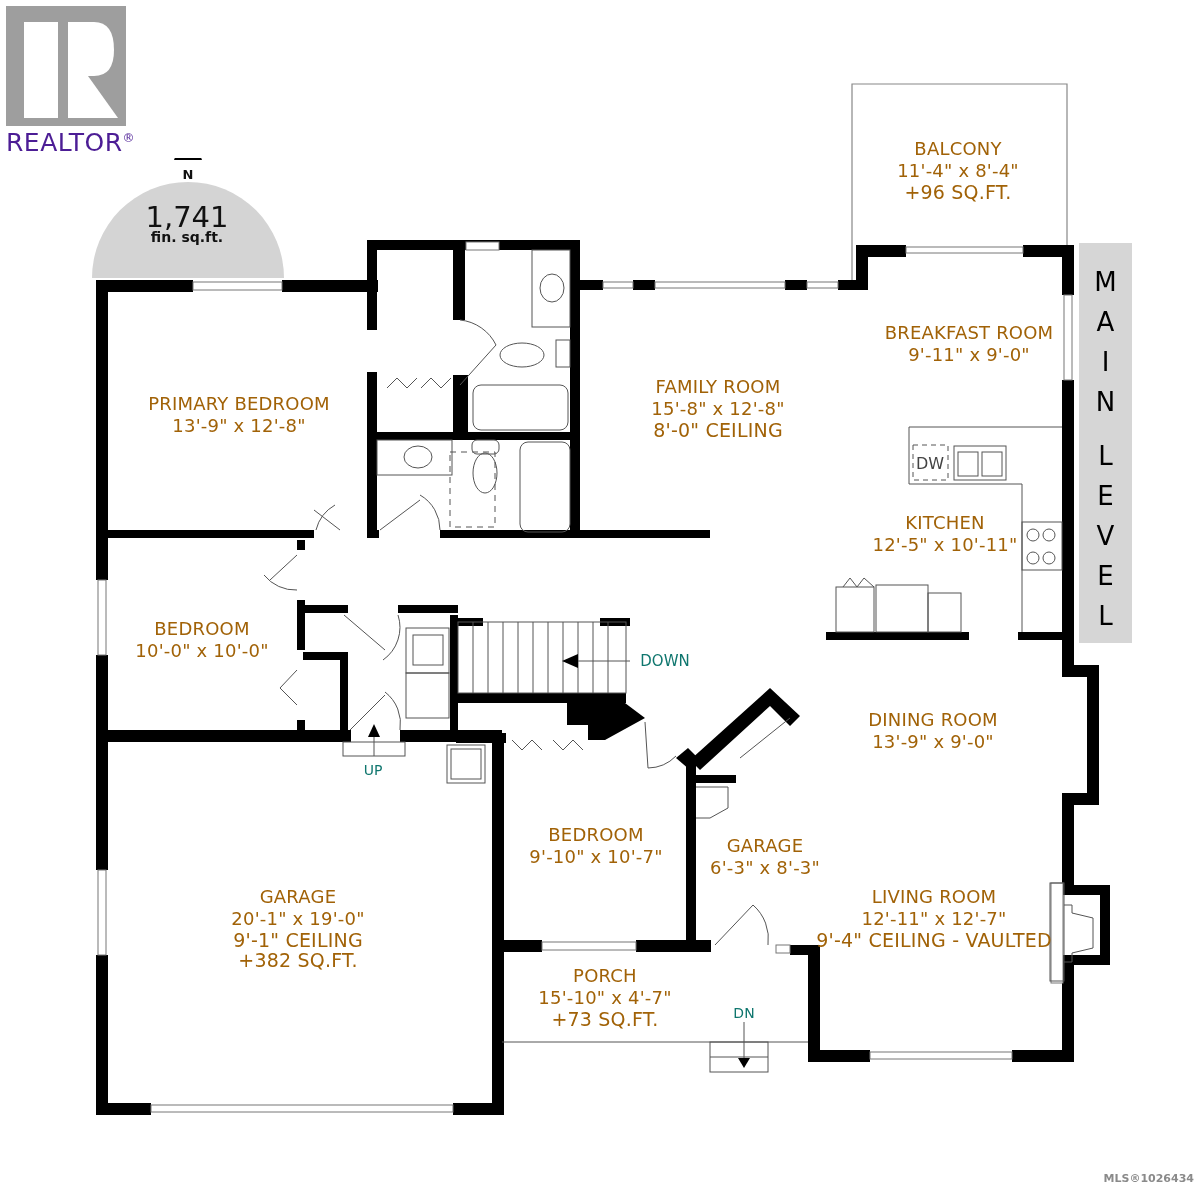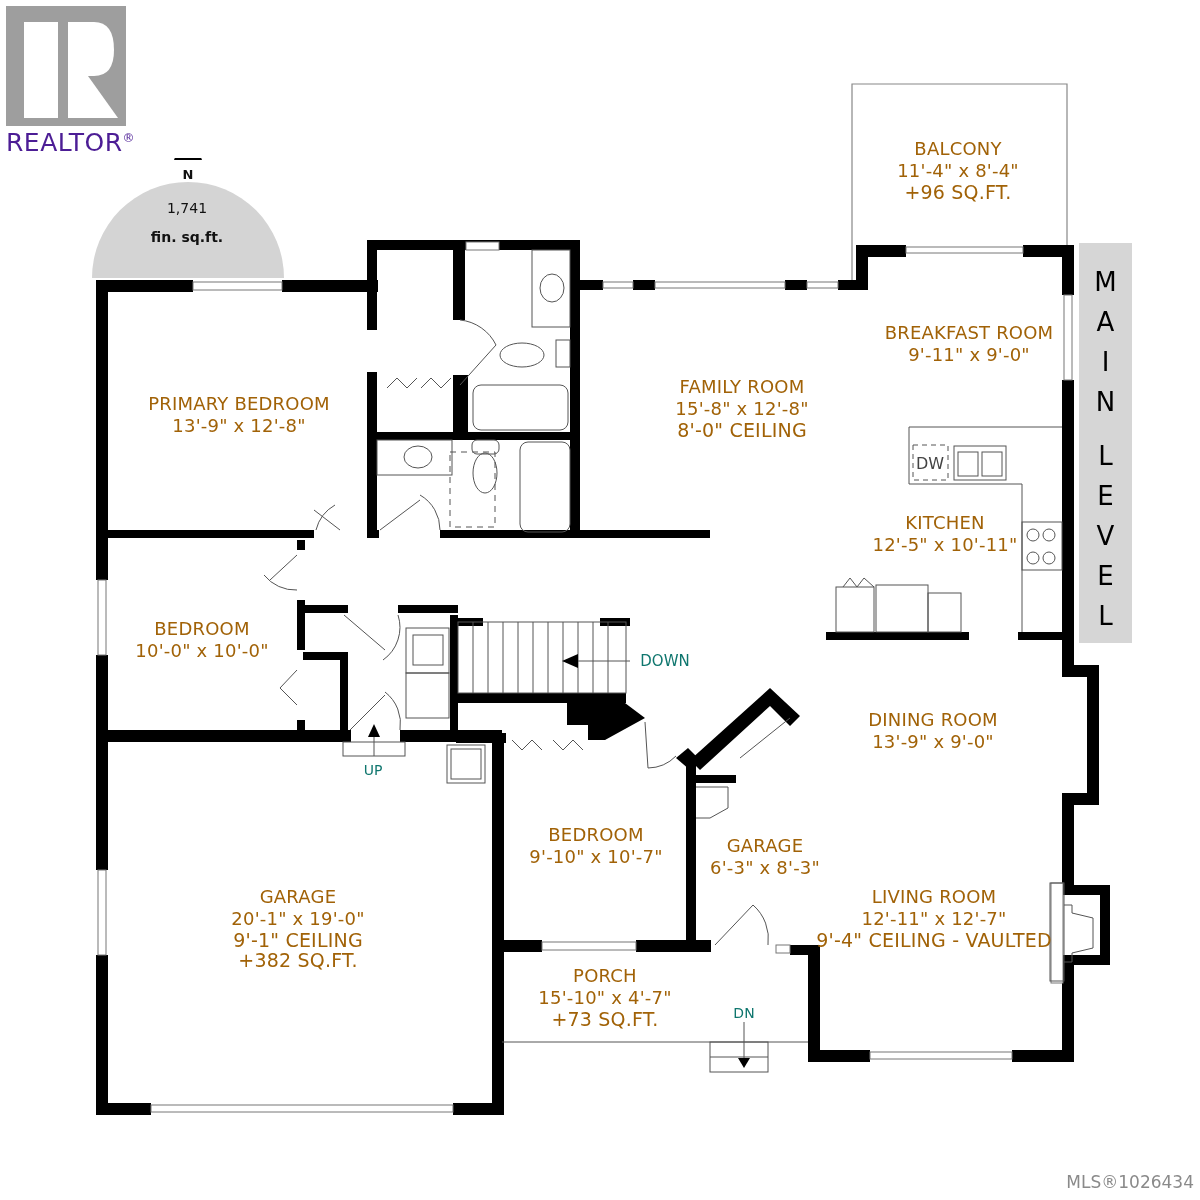--- a/index.html
+++ b/index.html
@@ -8,26 +8,26 @@
   .lbl { position:absolute; text-align:center; transform:translateX(-50%); white-space:nowrap; color:#a16207; letter-spacing:0.2px; }
   .lbl .name { font-size:18px; line-height:22px; display:block; }
   .lbl .dim { font-size:18px; line-height:22px; display:block; }
   .lbl .note { font-size:19px; line-height:20px; display:block; }
   .small { position:absolute; font-size:14.5px; color:#0f766e; transform:translateX(-50%); }
   #realtor-logo { position:absolute; left:6px; top:6px; width:120px; height:120px; background:#9e9e9e; }
   #realtor-word { position:absolute; left:6px; top:128px; font-size:25px; color:#4c1d95; letter-spacing:0.5px; font-family:"DejaVu Sans", sans-serif; }
   #realtor-word sup { font-size:12px; }
   #compass { position:absolute; left:92px; top:158px; width:192px; height:120px; }
   #compass-n { position:absolute; left:188px; top:167px; transform:translateX(-50%); font-size:13px; font-weight:bold; }
-  #sqft-num { position:absolute; left:187px; top:200px; transform:translateX(-50%); font-size:14px; }
+  #sqft-num { position:absolute; left:187px; top:200px; transform:translateX(-50%); font-size:29px; }
   #sqft-unit { position:absolute; left:187px; top:229px; transform:translateX(-50%); font-size:14px;font-weight:bold; }
   #level-band { position:absolute; left:1079px; top:243px; width:53px; height:400px; background:#d6d6d6; }
   #level-text { position:absolute; left:1079px; top:262px; width:53px; text-align:center; font-size:26px; line-height:40px; color:#000; }
   #level-text span { display:block; }
-  #mls { position:absolute; right:6px; top:1172px; font-size:17px; color:#8a8a8a; }
+  #mls { position:absolute; right:6px; top:1172px; font-size:11px; color:#8a8a8a;font-weight:bold; }
 </style>
 </head>
 <body>
 
 <svg id="plan" viewBox="0 0 1200 1200" xmlns="http://www.w3.org/2000/svg">
   <g fill="none" stroke="#888" stroke-width="1.2">
     <polyline points="852,282 852,84 1067,84 1067,245"></polyline>
   </g>
 
   <g fill="#000">
@@ -274,21 +274,21 @@
 <div class="lbl" style="left:969px;top:322px">
   <span class="name">BREAKFAST ROOM</span>
   <span class="dim">9'-11" x 9'-0"</span>
 </div>
 
 <div class="lbl" style="left:239px;top:393px">
   <span class="name">PRIMARY BEDROOM</span>
   <span class="dim">13'-9" x 12'-8"</span>
 </div>
 
-<div class="lbl" style="left:742px;top:376px">
+<div class="lbl" style="left:718px;top:376px">
   <span class="name">FAMILY ROOM</span>
   <span class="dim">15'-8" x 12'-8"</span>
   <span class="note">8'-0" CEILING</span>
 </div>
 
 <div class="small" style="left:930px;top:454px;font-size:16px;color:#444">DW</div>
 
 <div class="lbl" style="left:945px;top:512px">
   <span class="name">KITCHEN</span>
   <span class="dim">12'-5" x 10'-11"</span>

